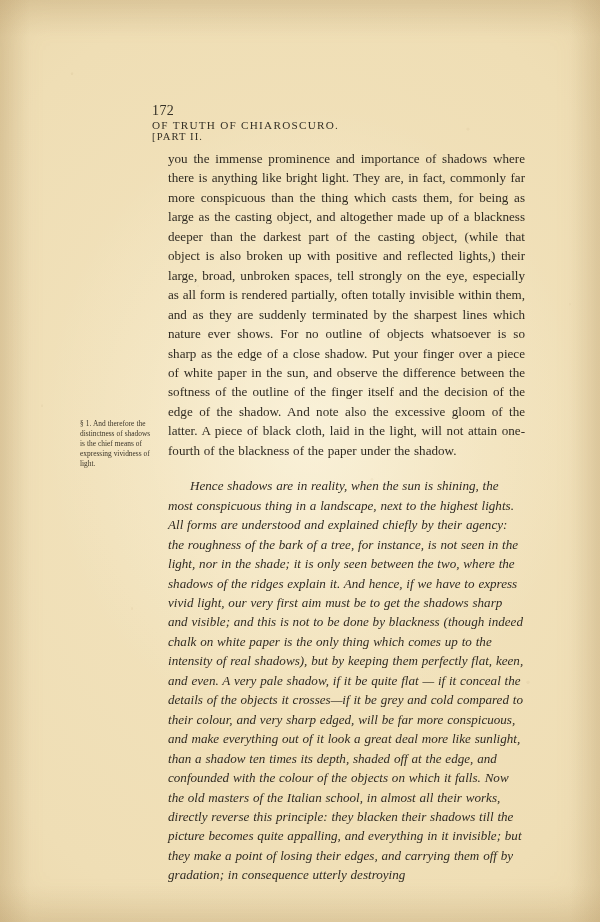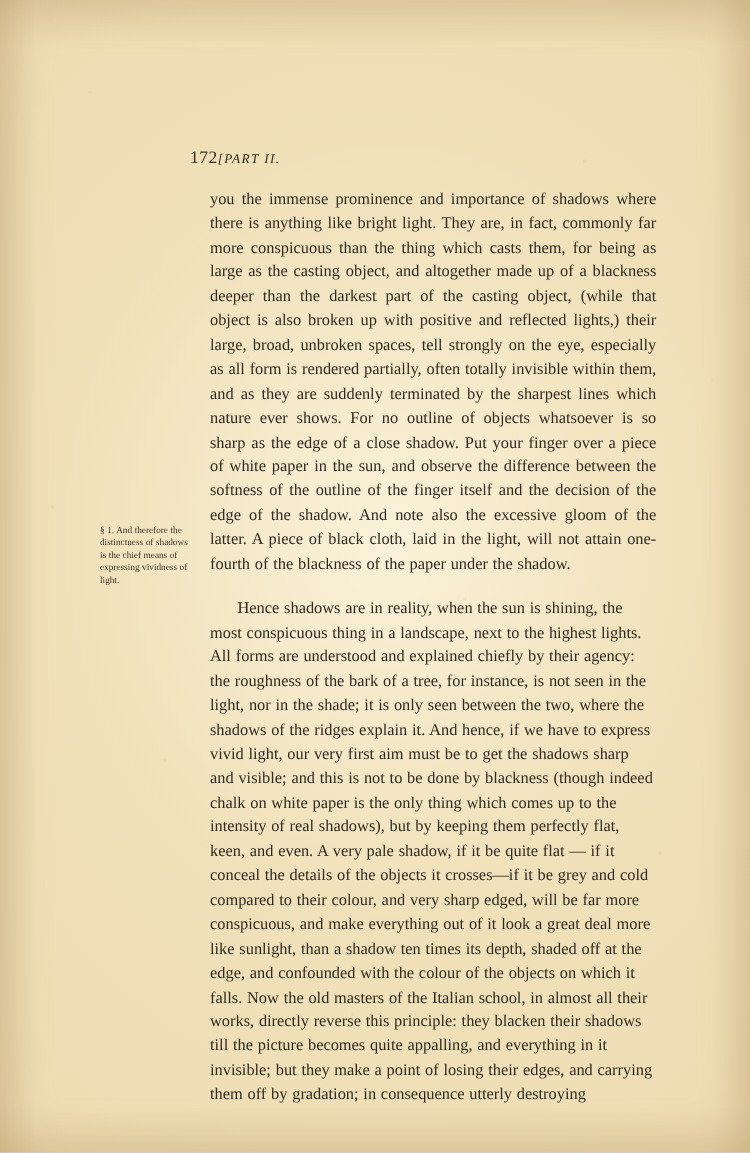--- a/index.html
+++ b/index.html
@@ -45,25 +45,26 @@
       linear-gradient(to right,  rgba(170,138,88,.20) 0, rgba(170,138,88,0) 5%),
       linear-gradient(to left,   rgba(170,138,88,.18) 0, rgba(170,138,88,0) 5%),
       linear-gradient(to bottom, rgba(170,138,88,.16) 0, rgba(170,138,88,0) 4%),
       linear-gradient(to top,    rgba(170,138,88,.14) 0, rgba(170,138,88,0) 4%);
   }
 
   
   .runhead {
     position: absolute;
     left: 152px;
-    top: 119px;
+    top: 103px;
     width: 389px;
     display: flex;
     align-items: baseline;
     font-size: 13.5px;
+    flex-direction: column;
   }
   .folio {
     font-size: 14px;
     letter-spacing: .4px;
     color: #343026;
   }
   .runtitle {
     flex: 1;
     text-align: center;
     font-size: 11.2px;
@@ -71,42 +72,41 @@
     text-transform: uppercase;
     color: #343026;
     padding-right: 14px;
   }
   .partmark {
     font-size: 10.6px;
     letter-spacing: 1.1px;
     text-transform: uppercase;
     color: #343026;
     white-space: nowrap;
-    font-style: italic;
   }
 
   
   .textblock {
     position: absolute;
     left: 152px;
     top: 133px;
     width: 389px;
   }
   .para {
     margin: 16px;
     font-size: 13.1px;
     line-height: 19.45px;
     text-align: justify;
     text-justify: inter-word;
     color: #302b22;
     word-spacing: .55px;
     -webkit-font-smoothing: antialiased;
   }
   .para + .para { margin-top: 0; }
-  .para.indent { text-indent: 22px; }
+  .para.indent { text-indent: 22px; font-style: italic; }
   .para:last-child { text-align: left; }
 
   
   .marginalia {
     position: absolute;
     width: 74px;
     font-size: 7.4px;
     line-height: 9.9px;
     color: #3a3428;
     text-align: left;
@@ -118,20 +118,21 @@
 </head>
 <body>
 
 <div class="page">
 
   <div class="grain"></div>
   <div class="edge-shade"></div>
 
   <div class="runhead">
     <span class="folio">172</span>
+    <span class="runtitle">OF TRUTH OF CHIAROSCURO.</span>
     <span class="partmark">[PART II.</span>
   </div>
 
   <div class="textblock">
     <p class="para">you the immense prominence and importance of shadows where there is anything like bright light. They are, in fact, commonly far more conspicuous than the thing which casts them, for being as large as the casting object, and altogether made up of a blackness deeper than the darkest part of the casting object, (while that object is also broken up with positive and reflected lights,) their large, broad, unbroken spaces, tell strongly on the eye, especially as all form is rendered partially, often totally invisible within them, and as they are suddenly terminated by the sharpest lines which nature ever shows. For no outline of objects whatsoever is so sharp as the edge of a close shadow. Put your finger over a piece of white paper in the sun, and observe the difference between the softness of the outline of the finger itself and the decision of the edge of the shadow. And note also the excessive gloom of the latter. A piece of black cloth, laid in the light, will not attain one-fourth of the blackness of the paper under the shadow.</p>
     <p class="para indent">Hence shadows are in reality, when the sun is shining, the most conspicuous thing in a landscape, next to the highest lights. All forms are understood and explained chiefly by their agency: the roughness of the bark of a tree, for instance, is not seen in the light, nor in the shade; it is only seen between the two, where the shadows of the ridges explain it. And hence, if we have to express vivid light, our very first aim must be to get the shadows sharp and visible; and this is not to be done by blackness (though indeed chalk on white paper is the only thing which comes up to the intensity of real shadows), but by keeping them perfectly flat, keen, and even. A very pale shadow, if it be quite flat — if it conceal the details of the objects it crosses—if it be grey and cold compared to their colour, and very sharp edged, will be far more conspicuous, and make everything out of it look a great deal more like sunlight, than a shadow ten times its depth, shaded off at the edge, and confounded with the colour of the objects on which it falls. Now the old masters of the Italian school, in almost all their works, directly reverse this principle: they blacken their shadows till the picture becomes quite appalling, and everything in it invisible; but they make a point of losing their edges, and carrying them off by gradation; in consequence utterly destroying</p>
   </div>
 
   <div class="marginalia note-1">§ 1. And therefore the distinctness of shadows is the chief means of expressing vividness of light.</div>
 

